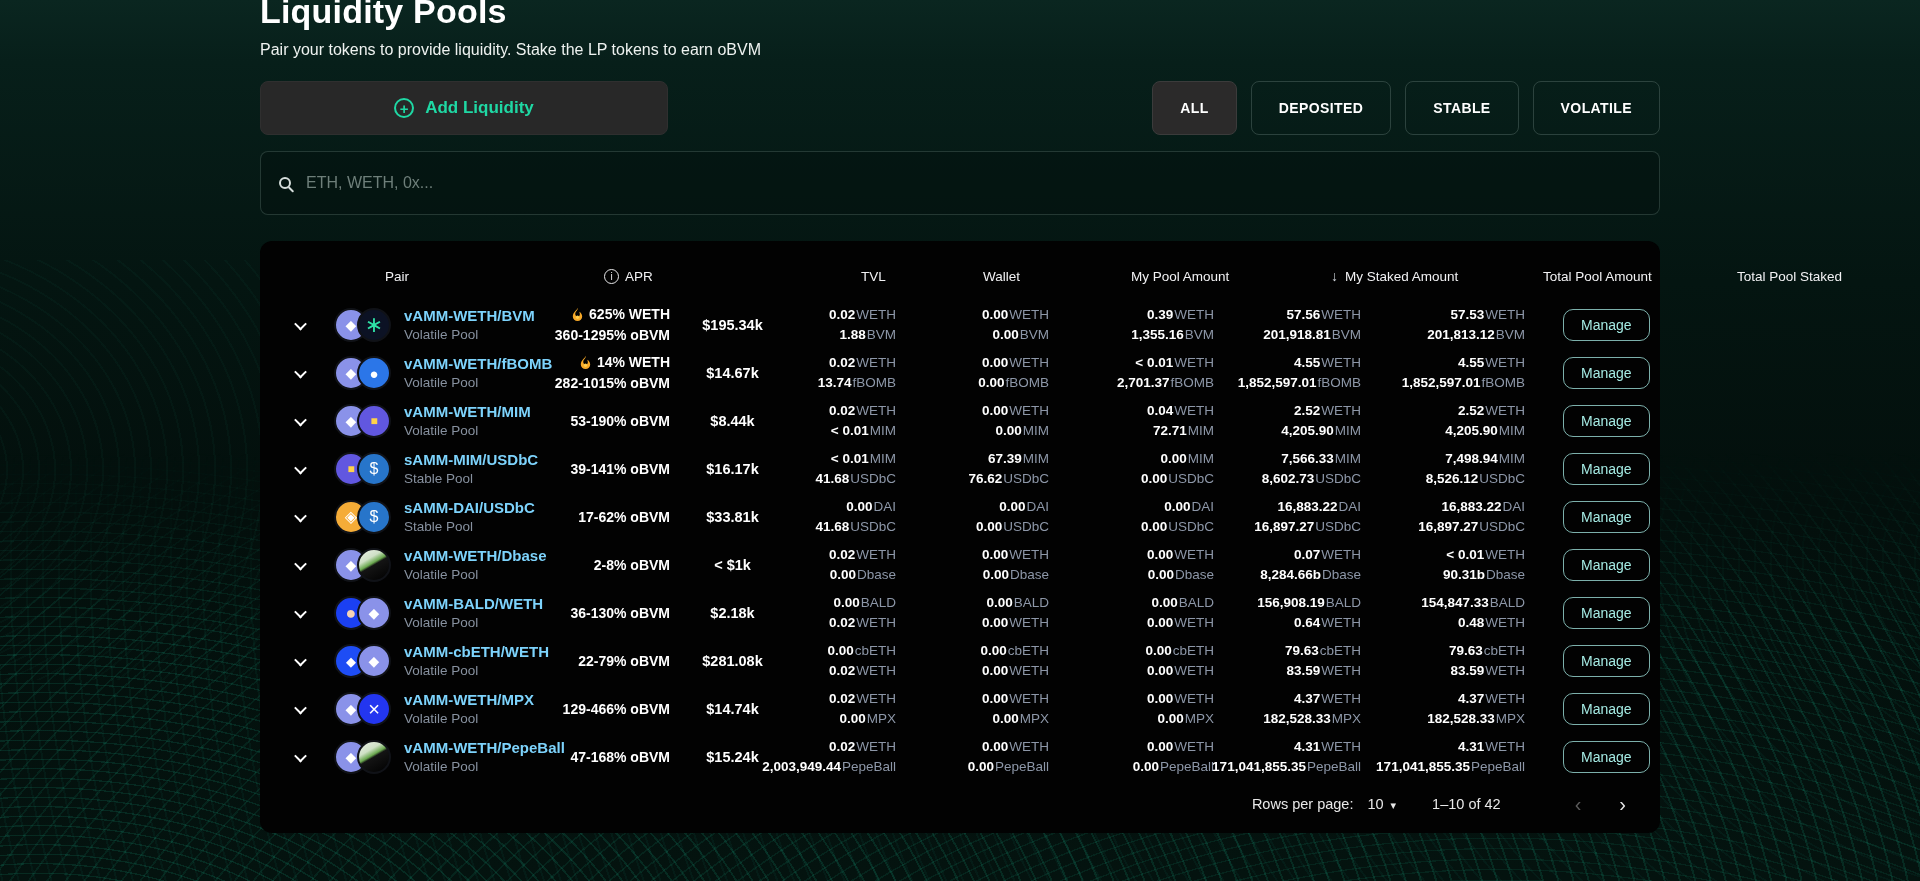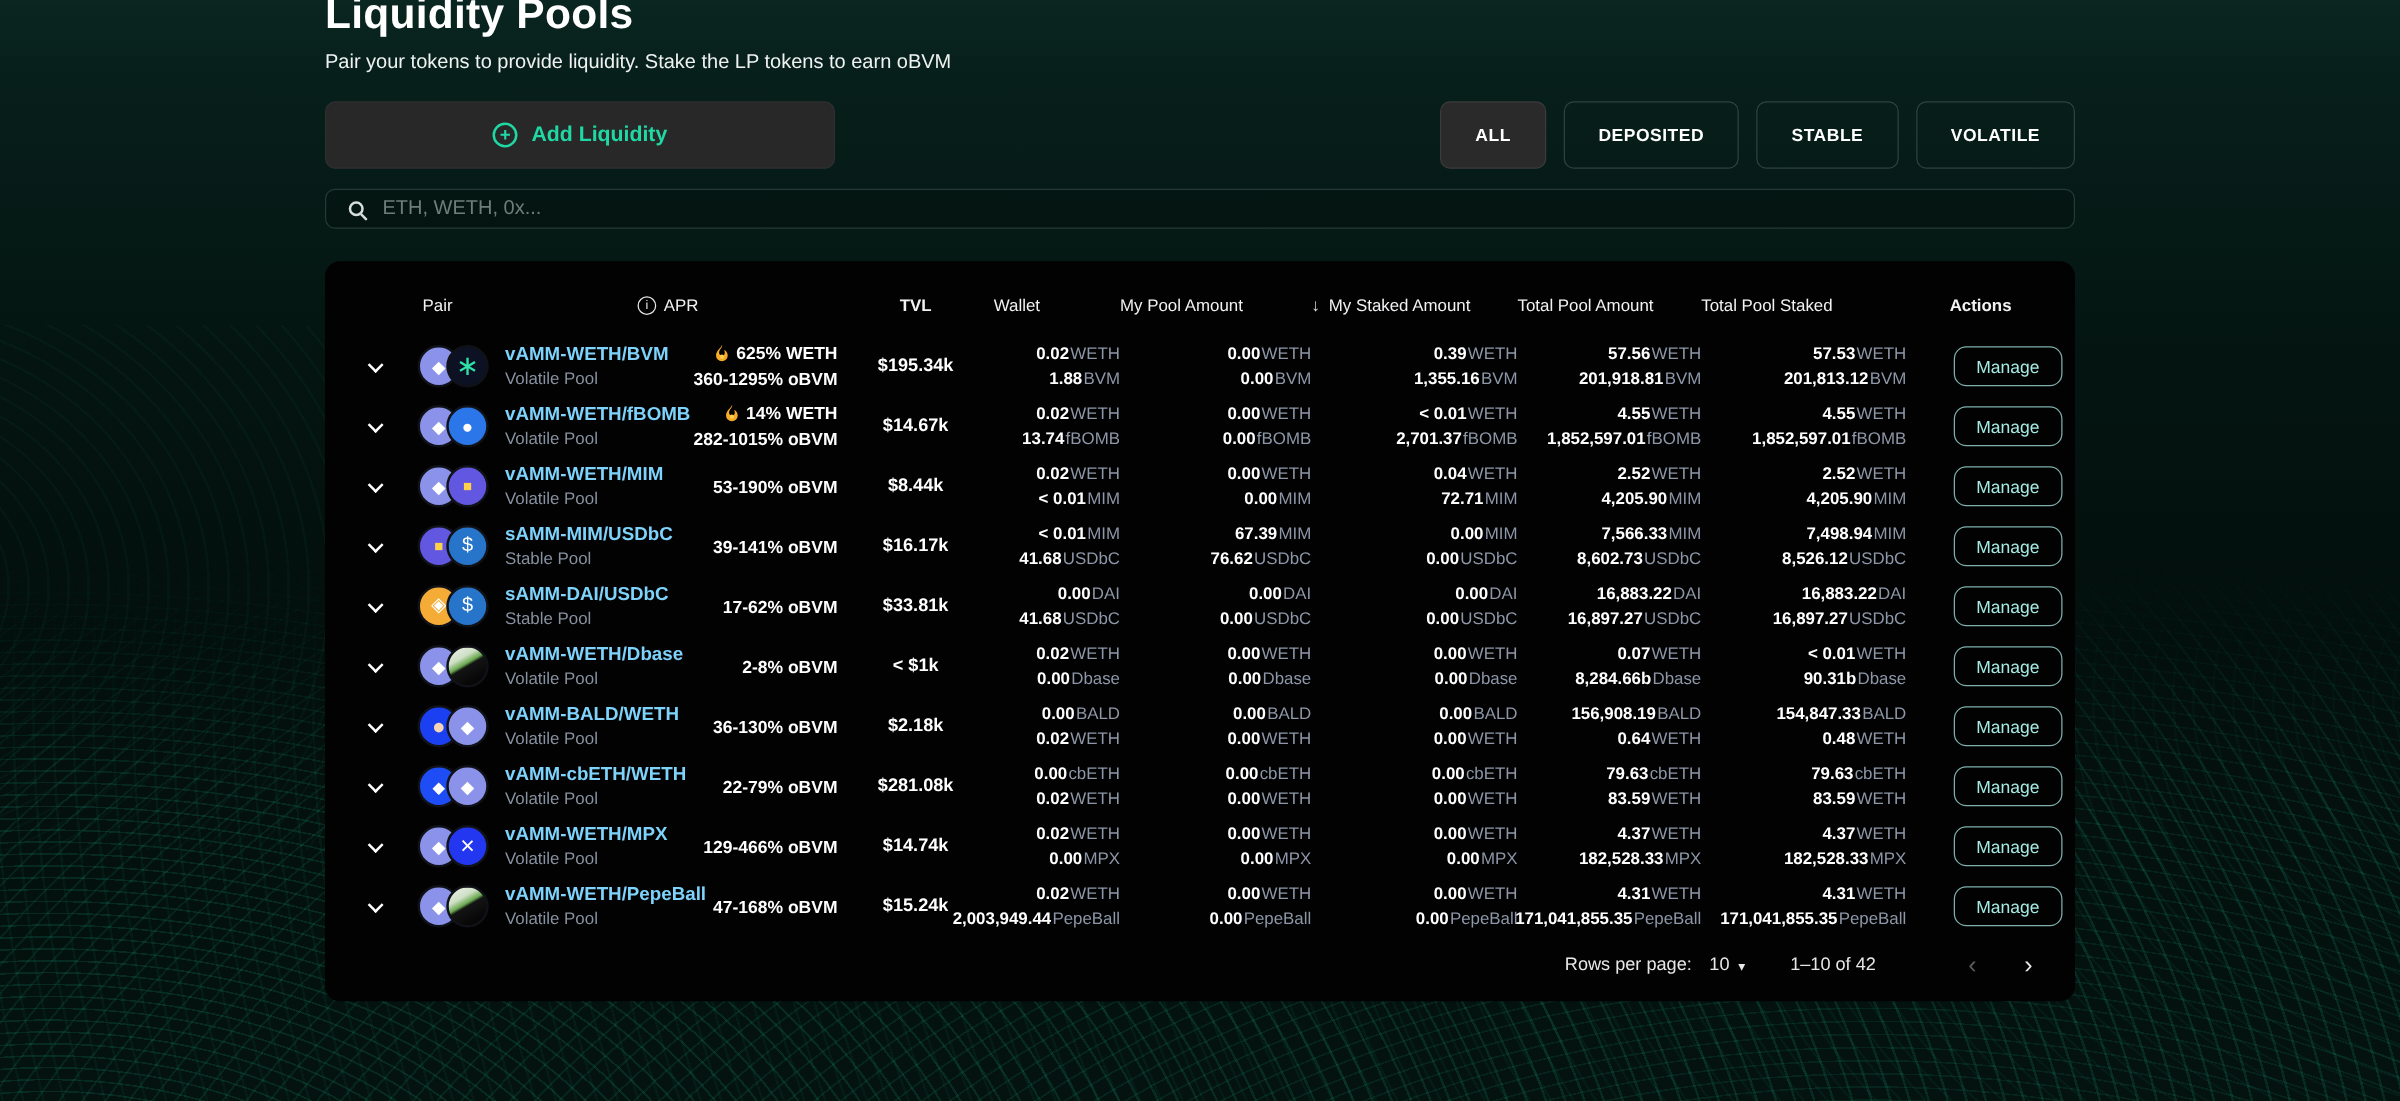--- a/index.html
+++ b/index.html
@@ -41,34 +41,34 @@
   .filters { display:flex; gap:14px; }
   .filter-btn {
     height:54px; padding:16px 27px; border-radius:8px; border:1px solid rgba(116,138,132,0.35);
     background:transparent; color:#fff; font-weight:bold; font-size:14px; letter-spacing:.4px;
     display:flex; align-items:center; cursor:pointer; font-family:inherit;
   }
   .filter-btn.active { background:#2b2a2a; border-color:#3b3b3b; }
 
   .search-row { margin-top:16px; }
   .search-box {
-    height:32px; border:1px solid rgba(122,152,144,0.28); border-radius:8px;
+    height:64px; border:1px solid rgba(122,152,144,0.28); border-radius:8px;
     display:flex; align-items:center; padding:0 18px; gap:13px; background:rgba(2,14,11,0.35);
   }
   .search-ic { width:12px; height:12px; border:2px solid #d6dedc; border-radius:50%; position:relative; flex:0 0 auto; }
   .search-ic::after { content:""; position:absolute; width:2px; height:7px; background:#d6dedc; transform:rotate(-45deg); bottom:-6px; right:-3px; border-radius:1px; }
   .search-box input { flex:1; background:transparent; border:none; outline:none; color:#dfe5e3; font-size:16px; font-family:inherit; }
   .search-box input::placeholder { color:#6e7f7a; }
 
   .table-card { margin-top:26px; background:#020202; border-radius:12px; padding:10px 16px 6px 16px; }
   .grid-row { display:grid; grid-template-columns:48px 186px 160px 125px 101px 153px 165px 147px 164px 1fr; align-items:center; }
-  .thead { height:50px; color:#f2f2f4; font-size:13.5px; font-weight:500; }
+  .thead { height:50px; color:#f2f2f4; font-size:13.5px; font-weight:500;gap:47px; }
   .th { display:flex; align-items:center; }
   .th.r { justify-content:flex-start; }
-  .th.c { justify-content:center;font-weight:bold; }
+  .th.c { justify-content:center; }
   .th-pair { padding-left:14px; }
   .th-apr { gap:6px; padding-right:6px; cursor:pointer; }
   .th-sort { gap:4px; cursor:pointer; }
   .info-ic { width:15px; height:15px; border:1px solid #e8e8ea; border-radius:50%; display:inline-flex; align-items:center; justify-content:center; font-size:10px; font-style:normal; color:#e8e8ea; }
   .info-ic::after { content:"i"; }
   .sort-arrow { font-size:14px; color:#cfd4da; margin-right:3px; }
 
   .trow { height:48px; }
   .c-chev { display:flex; justify-content:center; }
   .chev-wrap { width:26px; height:26px; display:flex; align-items:center; justify-content:center; cursor:pointer; }

